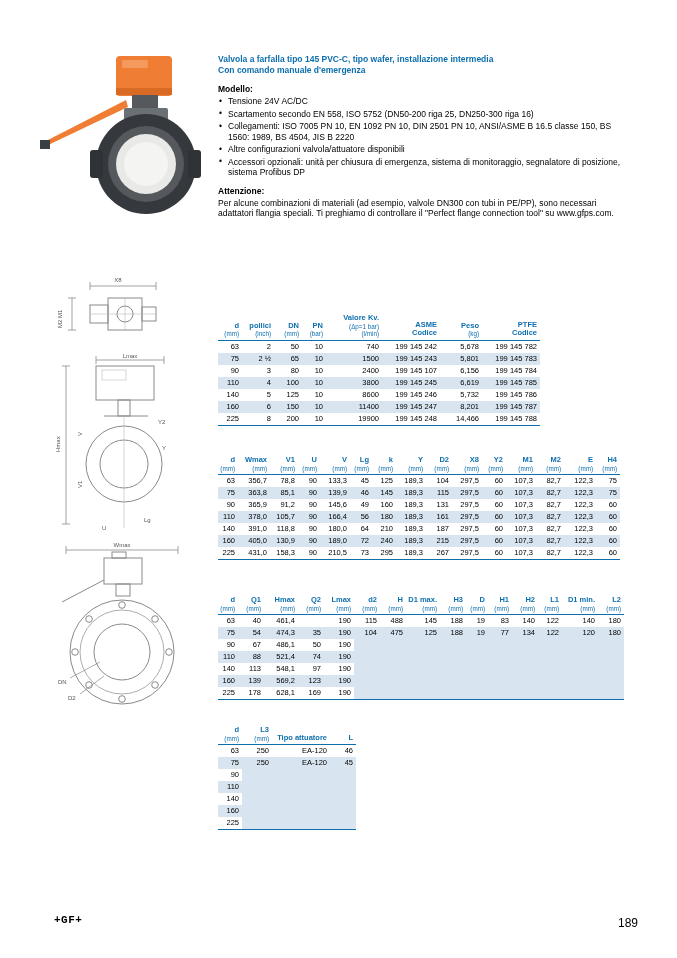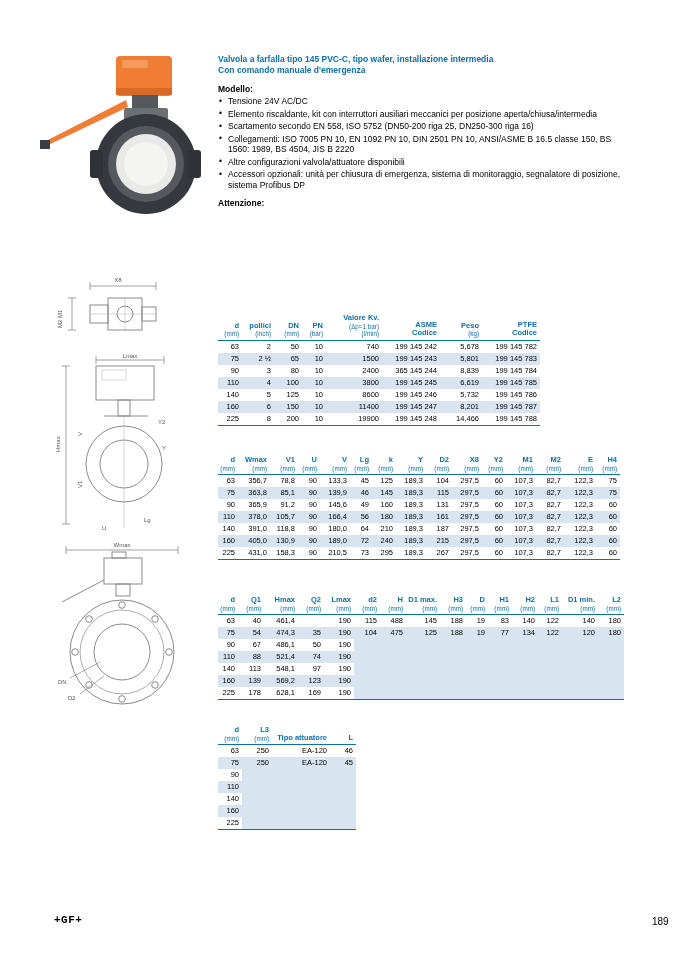--- a/index.html
+++ b/index.html
@@ -35,21 +35,21 @@
   th .hl{font-weight:bold;font-size:7.5px;white-space:nowrap;line-height:8.5px;}
   th .hu{font-weight:normal;font-size:6.3px;white-space:nowrap;line-height:7.5px;}
   td{text-align:right;padding:1px 3px;height:12px;line-height:10px;white-space:nowrap;overflow:hidden;}
   tr.shade td{background:var(--shade);}
   td.empty{background:var(--shade);}
   td.b{font-weight:normal;}
   tbody tr:last-child td{border-bottom:1px solid var(--blue);}
 
   
   .logo{position:absolute;left:54px;top:914px;font-size:11px;font-weight:bold;letter-spacing:0.5px;font-family:Liberation Mono, monospace;}
-  .pagenum{position:absolute;left:652px;top:916px;font-size:10px;}
+  .pagenum{position:absolute;left:618px;top:916px;font-size:12px;}
 </style>
 </head>
 <body>
 
 <div class="page">
 
   <svg class="abs" style="left:38px;top:50px" width="170" height="168" viewBox="0 0 170 168">
     <rect x="78" y="6" width="56" height="40" rx="4" fill="#ef7d33"></rect>
     <rect x="84" y="10" width="26" height="8" rx="2" fill="#f59a5e"></rect>
     <rect x="78" y="38" width="56" height="7" fill="#d96a24"></rect>
@@ -135,31 +135,31 @@
 
   <div class="textcol">
     <div class="title">
       <div>Valvola a farfalla tipo 145 PVC-C, tipo wafer, installazione intermedia</div>
       <div>Con comando manuale d'emergenza</div>
     </div>
 
     <div class="sec-head">Modello:</div>
     <ul class="bullets">
         <li>Tensione 24V AC/DC</li>
-        <li>Elemento riscaldante, kit con interruttori ausiliari meccanici per posizione aperta/chiusa/intermedia</li>
         <li>Scartamento secondo EN 558, ISO 5752 (DN50-200 riga 25, DN250-300 riga 16)</li>
         <li>Collegamenti: ISO 7005 PN 10, EN 1092 PN 10, DIN 2501 PN 10, ANSI/ASME B 16.5 classe 150, BS 1560: 1989, BS 4504, JIS B 2220</li>
       </ul>
 
     <ul class="bullets">
         <li>Altre configurazioni valvola/attuatore disponibili</li>
         <li>Accessori opzionali: unità per chiusura di emergenza, sistema di monitoraggio, segnalatore di posizione, sistema Profibus DP</li>
       </ul>
 
     <div class="sec-head">Attenzione:</div>
+    <div class="para">Per alcune combinazioni di materiali (ad esempio, valvole DN300 con tubi in PE/PP), sono necessari adattatori flangia speciali. Ti preghiamo di controllare il "Perfect flange connection tool" su www.gfps.com.</div>
   </div>
 
   <table class="t1" style="width: 322px;">
       <colgroup>
         <col style="width: 24px;">
         <col style="width: 32px;">
         <col style="width: 28px;">
         <col style="width: 24px;">
         <col style="width: 56px;">
         <col style="width: 58px;">
@@ -223,22 +223,22 @@
           <td class="b">199 145 243</td>
           <td>5,801</td>
           <td class="b">199 145 783</td>
         </tr>
         <tr>
           <td>90</td>
           <td>3</td>
           <td>80</td>
           <td>10</td>
           <td>2400</td>
-          <td class="b">365 145 244</td>
-          <td>8,839</td>
+          <td class="b">199 145 107</td>
+          <td>6,156</td>
           <td class="b">199 145 784</td>
         </tr>
         <tr class="shade">
           <td>110</td>
           <td>4</td>
           <td>100</td>
           <td>10</td>
           <td>3800</td>
           <td class="b">199 145 245</td>
           <td>6,619</td>

